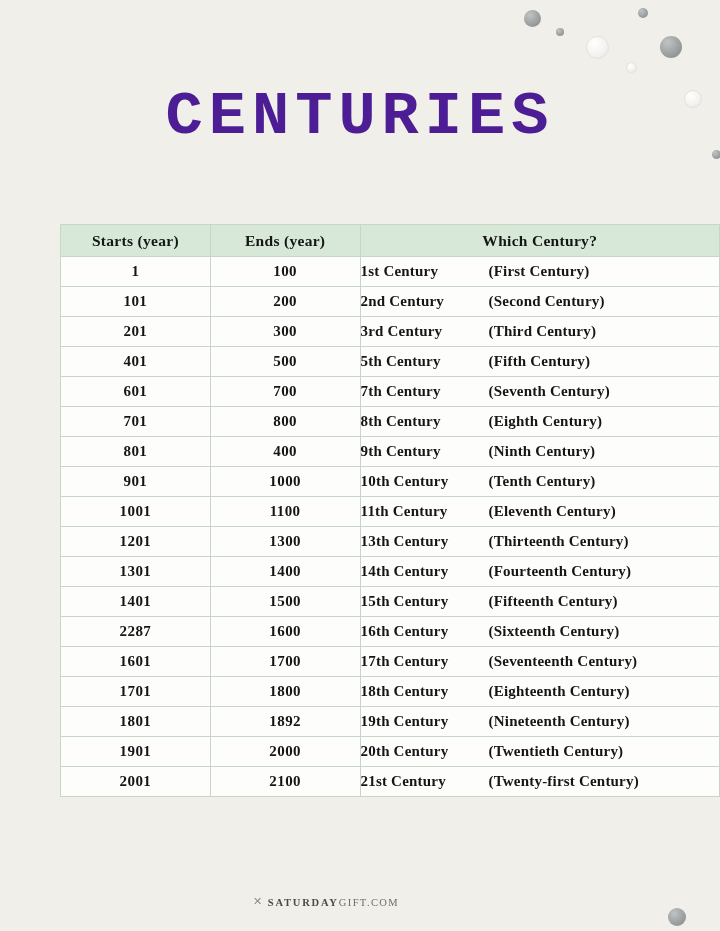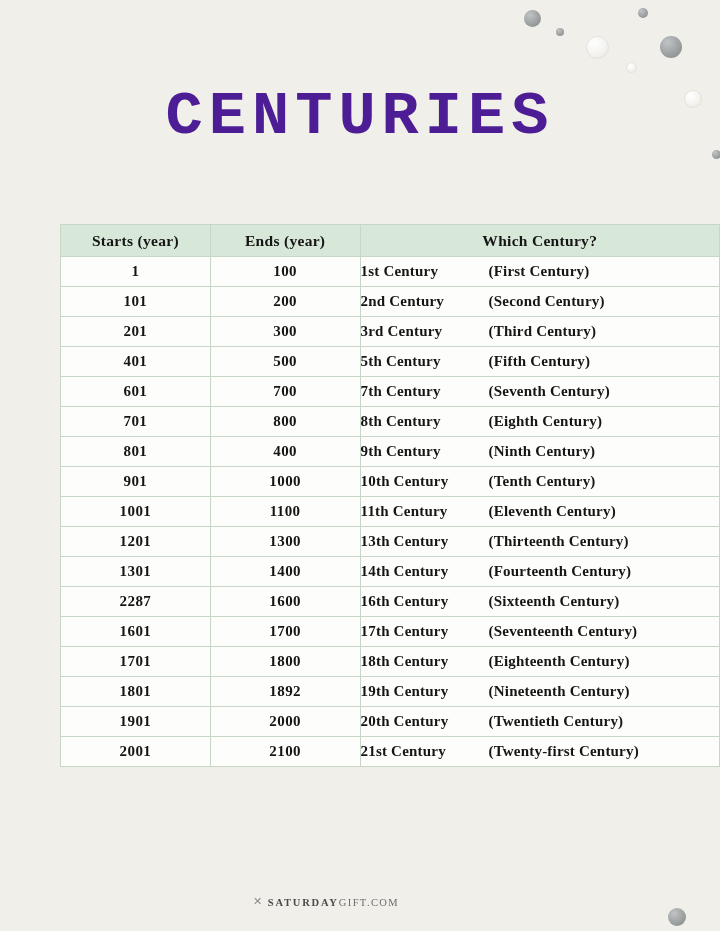--- a/index.html
+++ b/index.html
@@ -266,20 +266,30 @@
           <td class="start">1301</td>
           <td class="end">1400</td>
           <td class="which">
             <div class="which-inner">
               <span class="ordinal">14th Century</span>
               <span class="spelled">(Fourteenth Century)</span>
             </div>
           </td>
         </tr>
         <tr>
+          <td class="start">1401</td>
+          <td class="end">1500</td>
+          <td class="which">
+            <div class="which-inner">
+              <span class="ordinal">15th Century</span>
+              <span class="spelled">(Fifteenth Century)</span>
+            </div>
+          </td>
+        </tr>
+        <tr>
           <td class="start">2287</td>
           <td class="end">1600</td>
           <td class="which">
             <div class="which-inner">
               <span class="ordinal">16th Century</span>
               <span class="spelled">(Sixteenth Century)</span>
             </div>
           </td>
         </tr>
         <tr>

